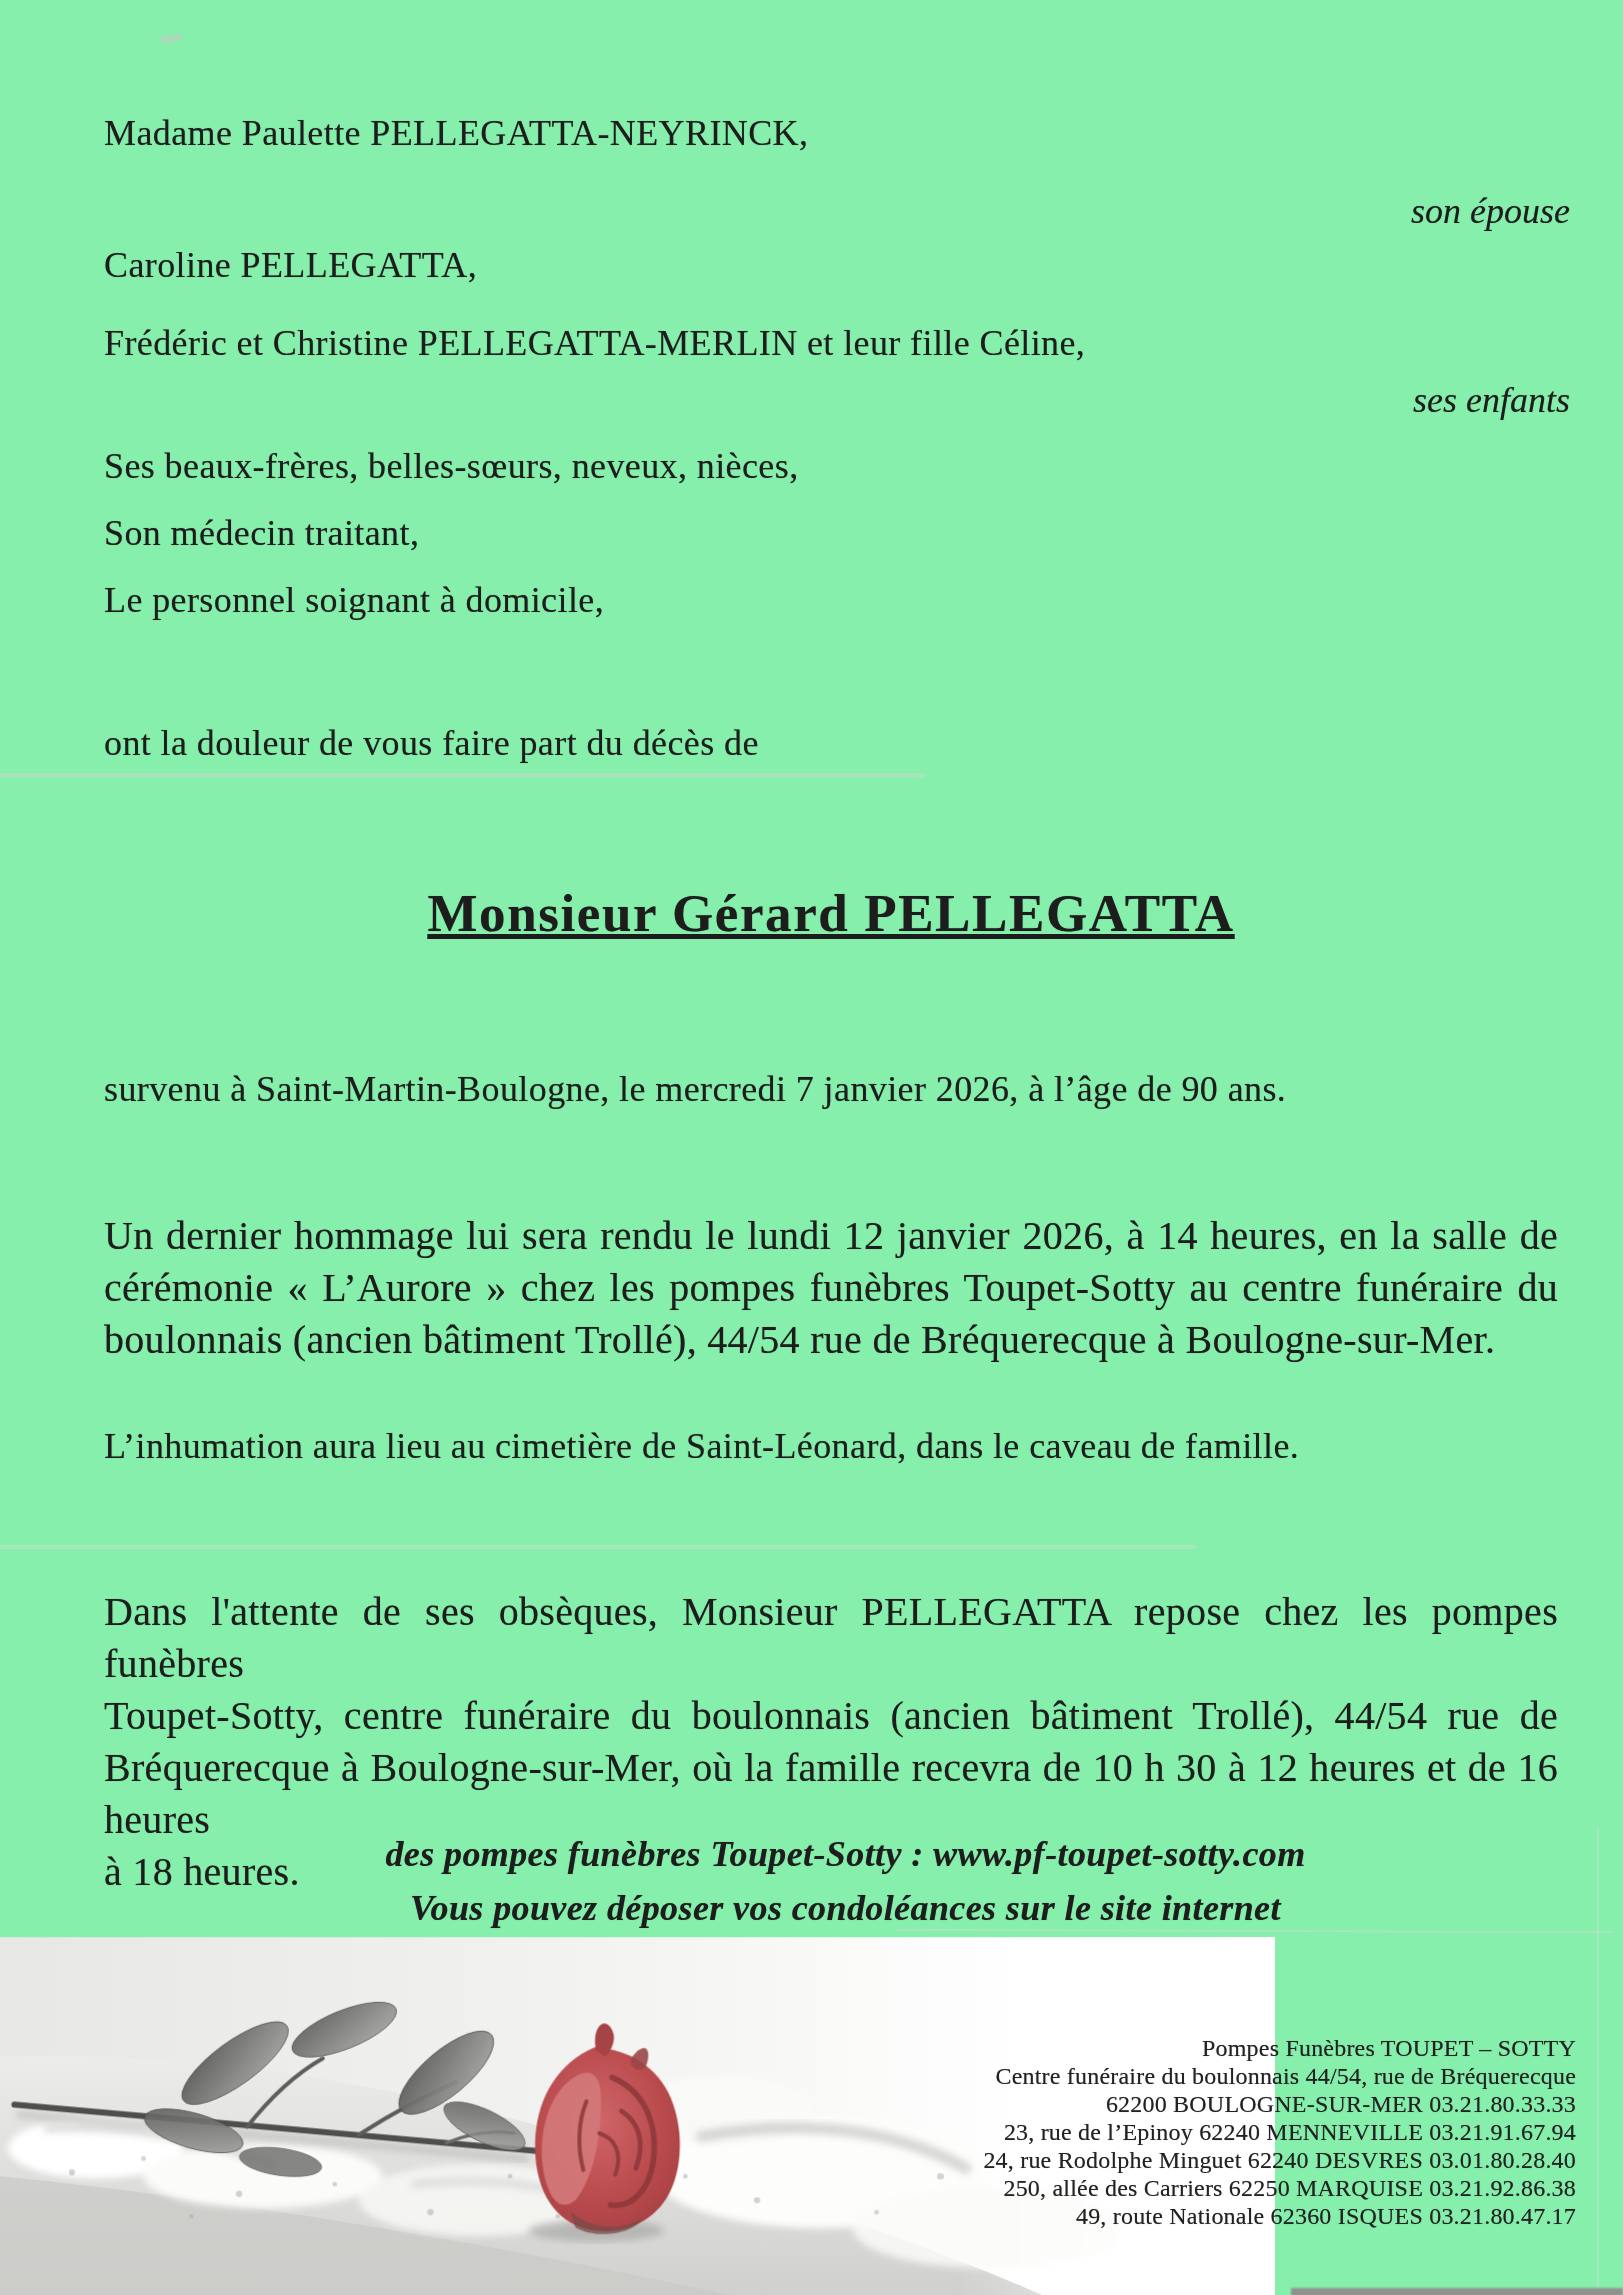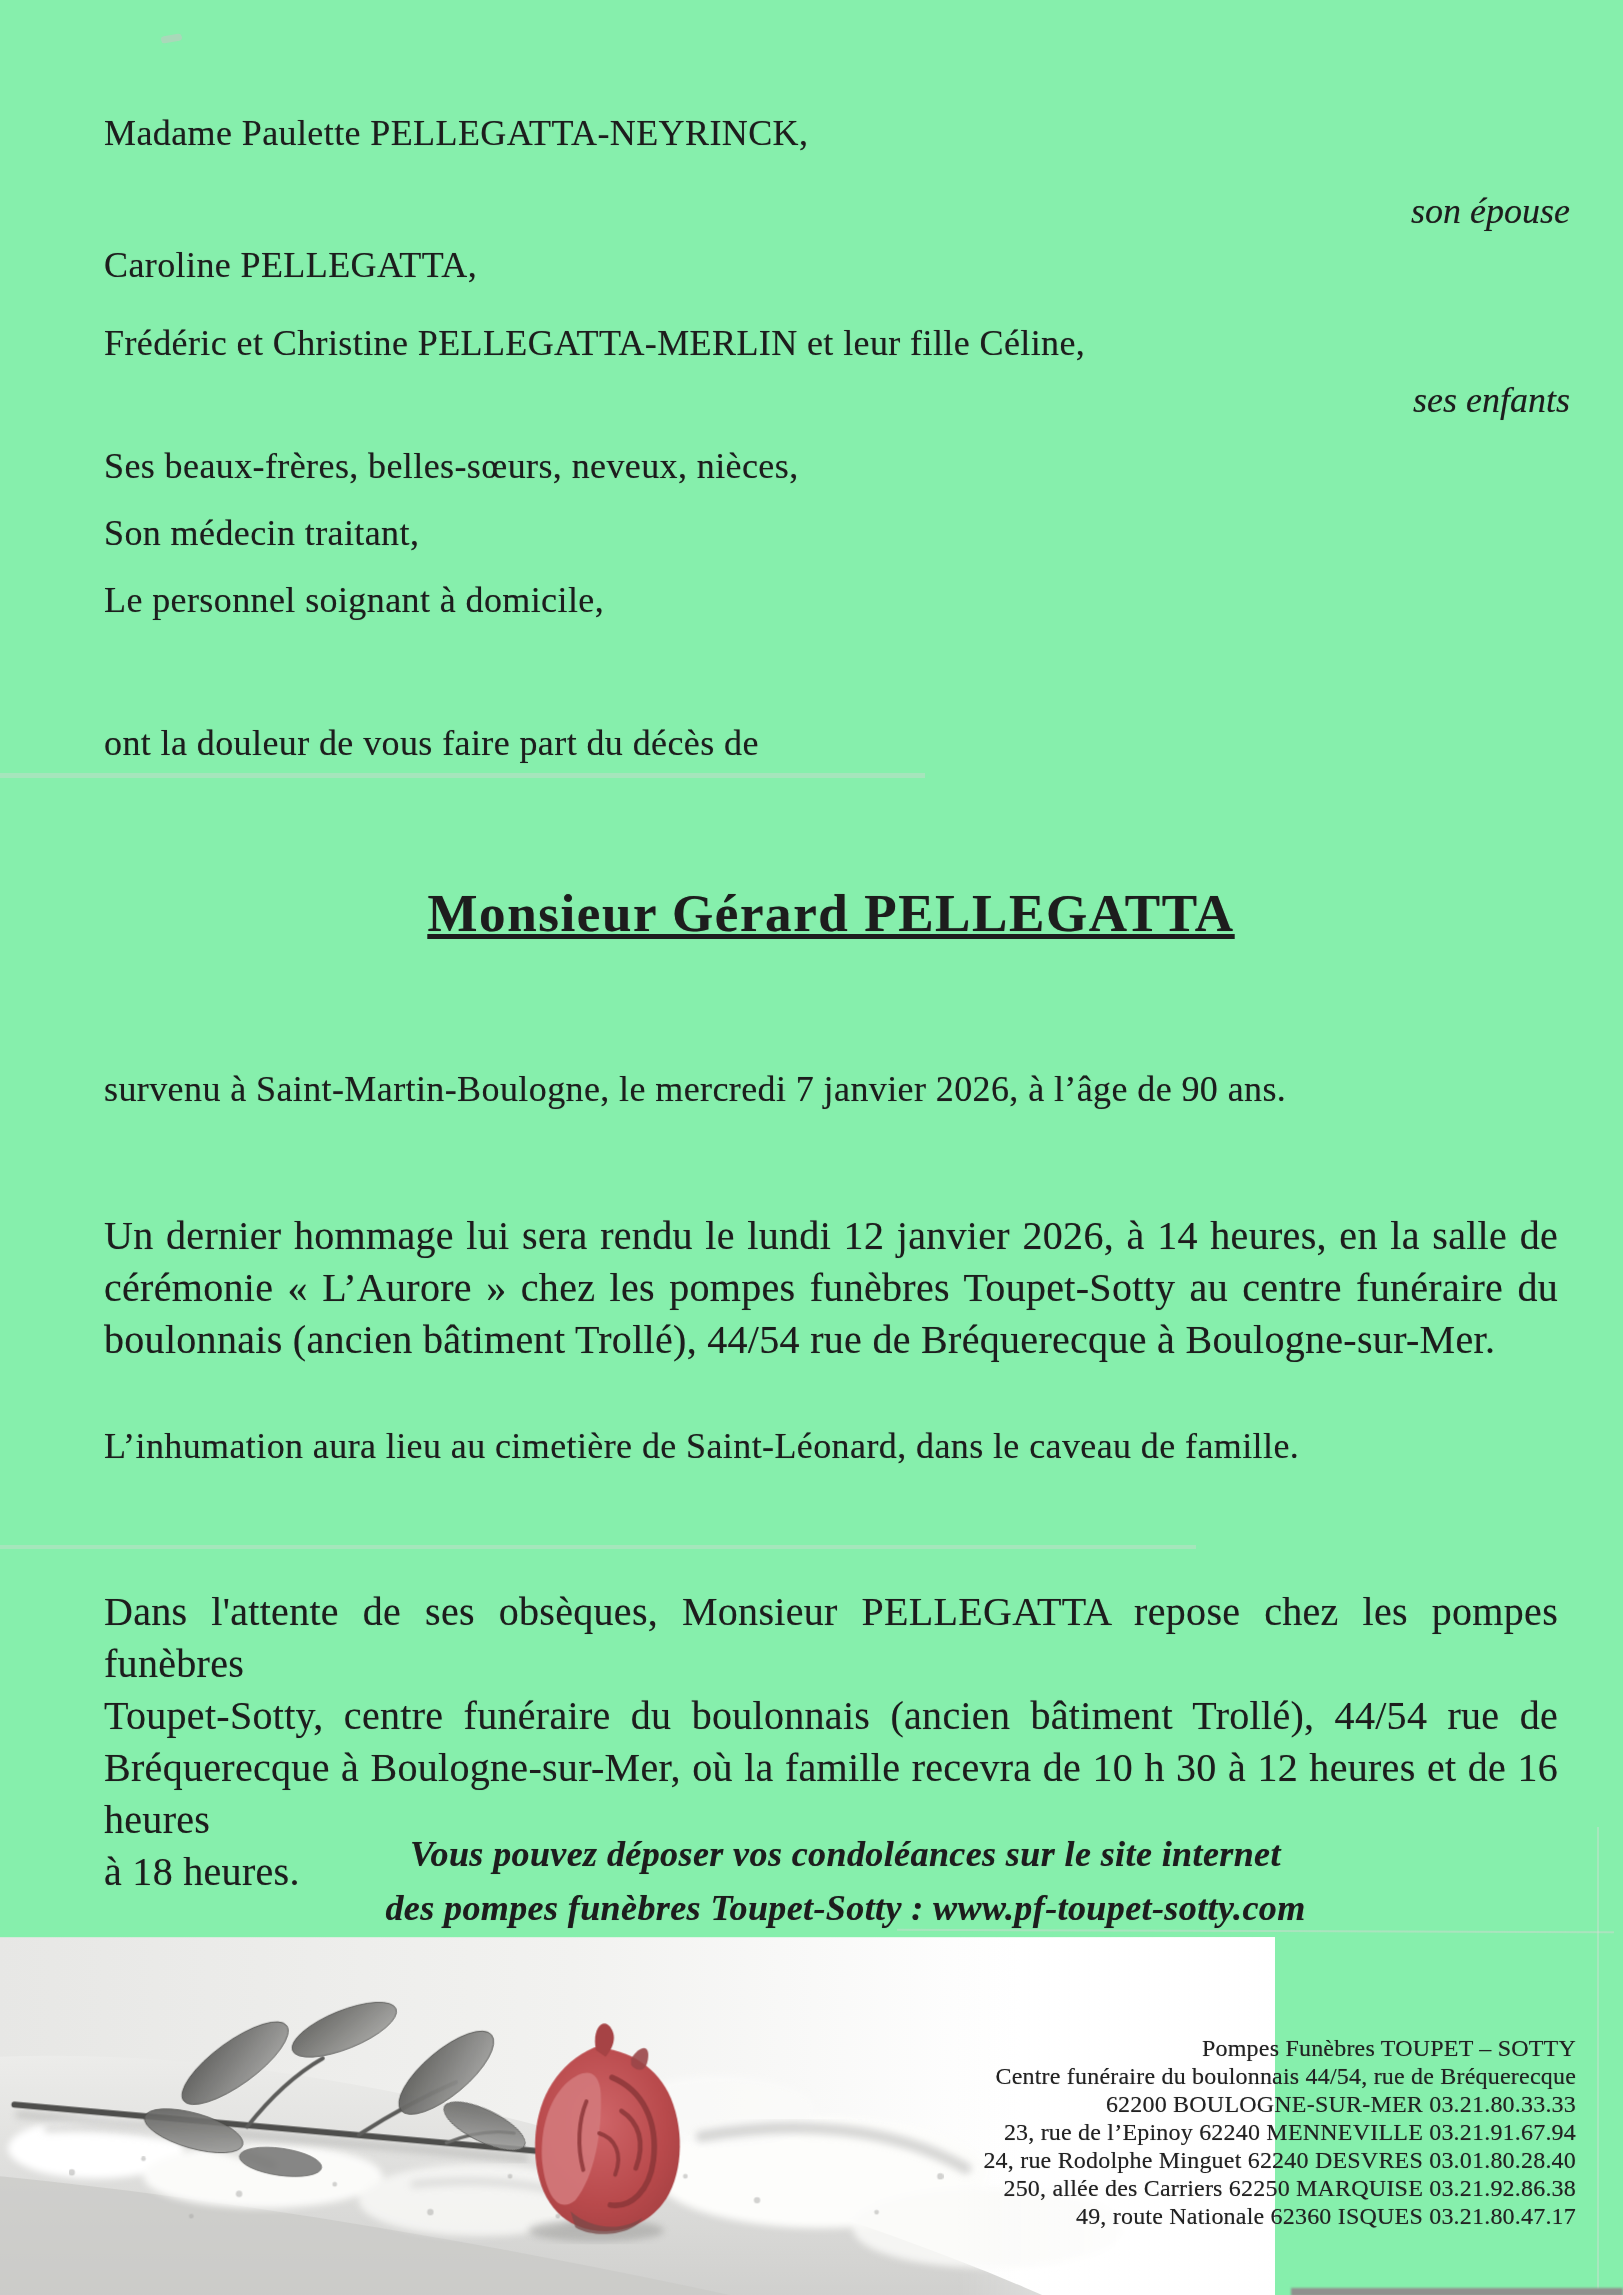--- a/index.html
+++ b/index.html
@@ -92,22 +92,22 @@
   <div class="line txt" style="top:1425px;">L’inhumation aura lieu au cimetière de Saint-Léonard, dans le caveau de famille.</div>
 
   <div class="jpara txt" style="top:1586px;">
     <div class="jl">Dans l'attente de ses obsèques, Monsieur PELLEGATTA repose chez les pompes funèbres</div>
     <div class="jl">Toupet-Sotty, centre funéraire du boulonnais (ancien bâtiment Trollé), 44/54 rue de</div>
     <div class="jl">Bréquerecque à Boulogne-sur-Mer, où la famille recevra de 10 h 30 à 12 heures et de 16 heures</div>
     <div class="jl-last">à 18 heures.</div>
   </div>
 
   <div class="condol txt" style="top:1827px;">
+    <div>des pompes funèbres Toupet-Sotty : www.pf-toupet-sotty.com</div>
     <div>Vous pouvez déposer vos condoléances sur le site internet</div>
-    <div>des pompes funèbres Toupet-Sotty : www.pf-toupet-sotty.com</div>
   </div>
 
   <svg class="photo" viewBox="0 0 1600 450" xmlns="http://www.w3.org/2000/svg" aria-hidden="true">
     <defs>
       <linearGradient id="bgFade" x1="0" y1="0" x2="1" y2="0">
         <stop offset="0" stop-color="#e7e7e5"></stop>
         <stop offset="0.45" stop-color="#f2f2f0"></stop>
         <stop offset="0.8" stop-color="#ffffff"></stop>
       </linearGradient>
       <linearGradient id="sandG" x1="0" y1="0" x2="0" y2="1">

